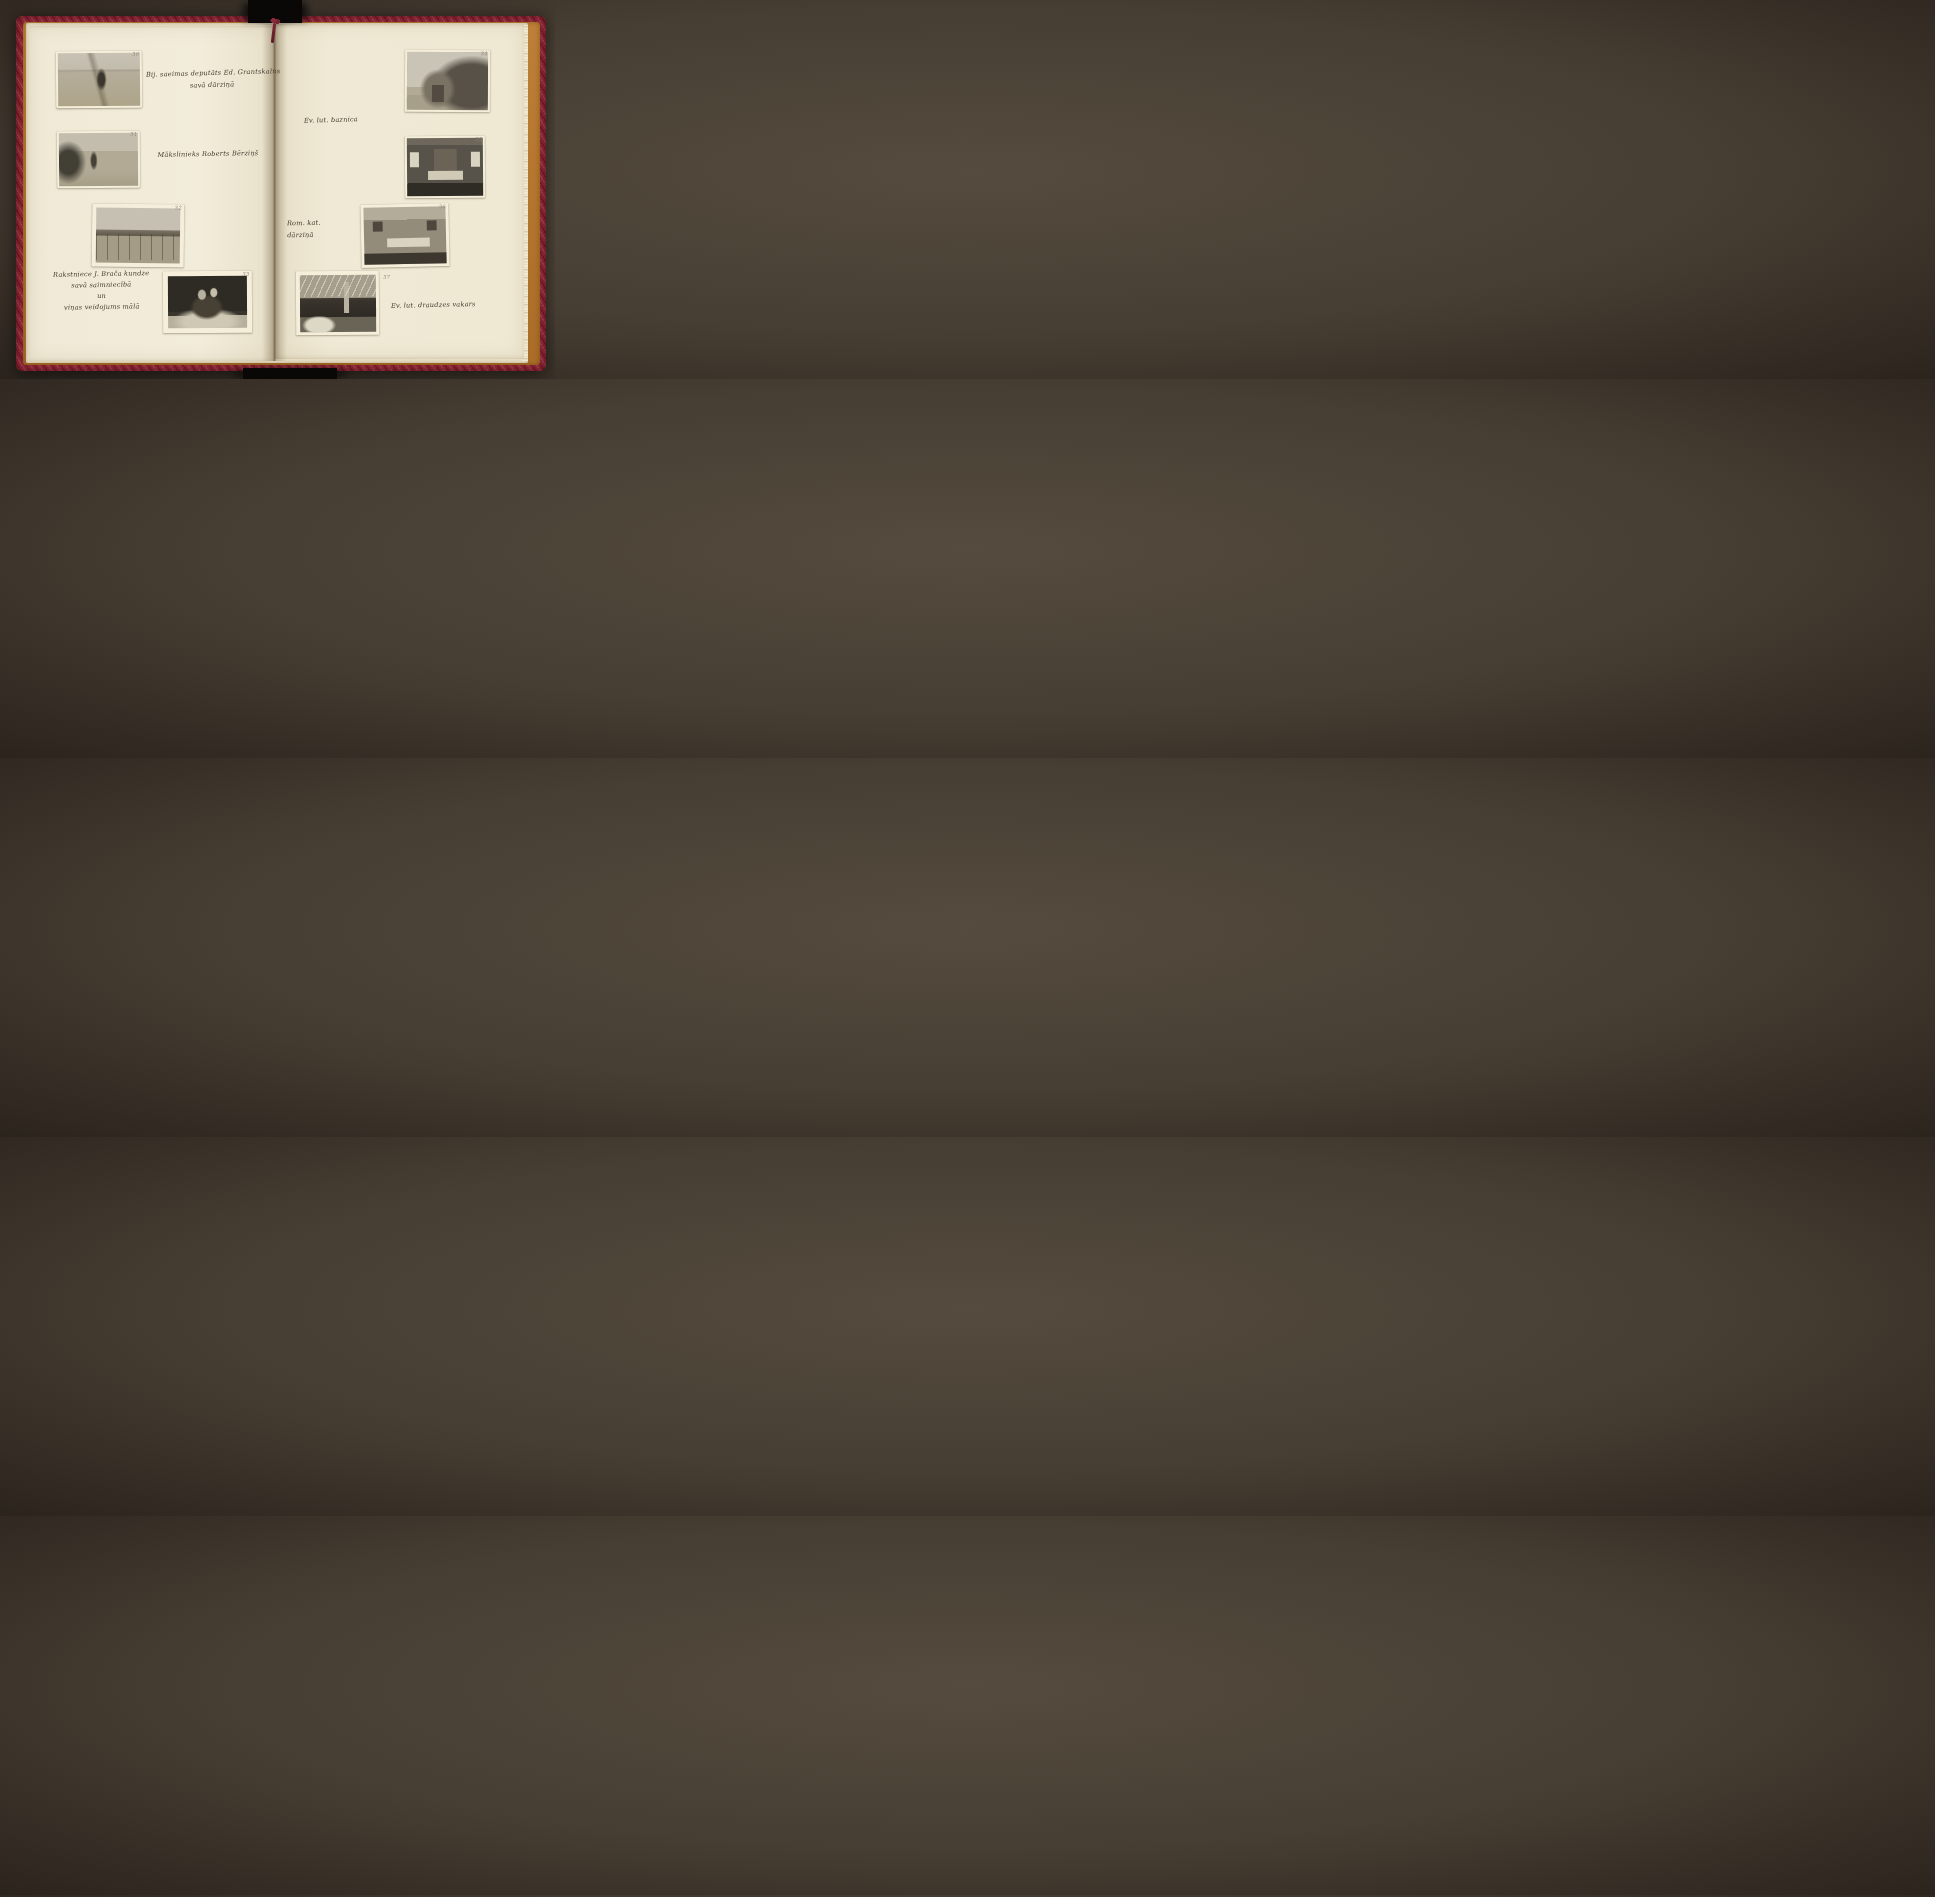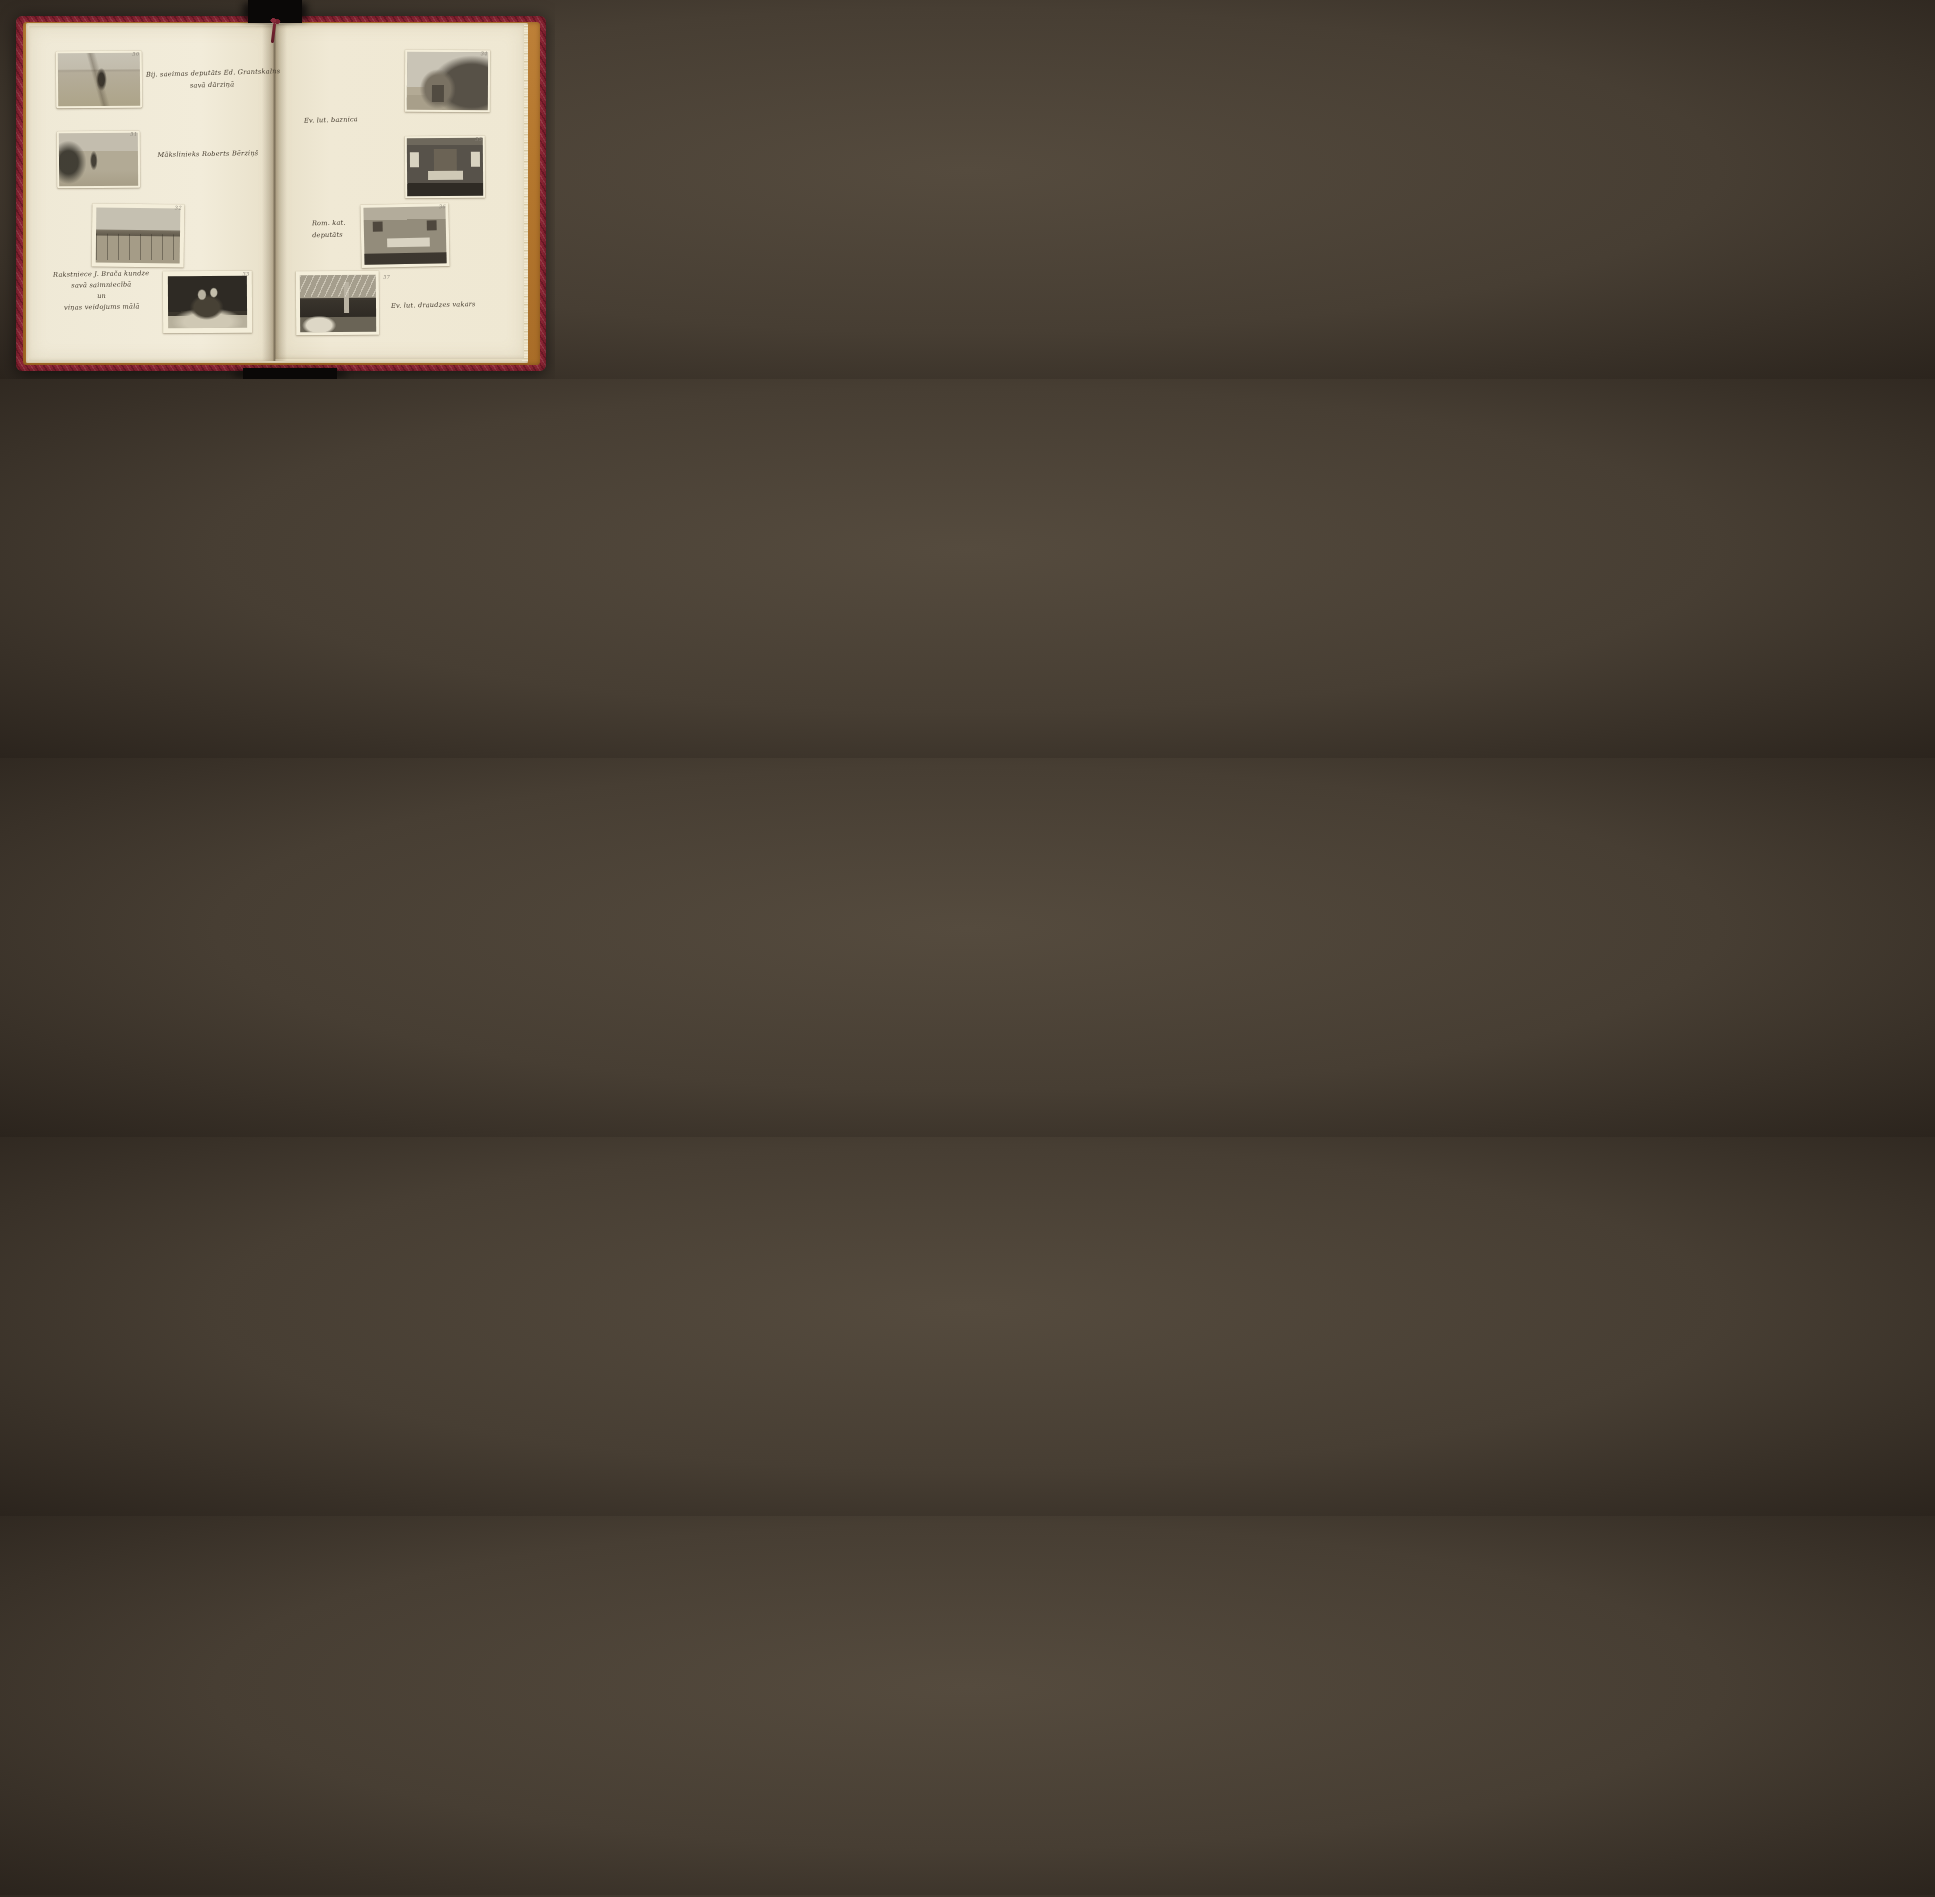--- a/index.html
+++ b/index.html
@@ -125,21 +125,21 @@
     linear-gradient(180deg,#a59e8d 0 44%,#7d7668 44% 72%,#6a6456 72% 100%);}
 
   
   .cap{position:absolute;z-index:6;color:#463d30;
     font:italic 6.6px/11.6px "DejaVu Serif",serif;letter-spacing:0.2px;}
   .cap span{display:block;white-space:nowrap;}
   .cap-1{left:146px;top:68px;width:132px;text-align:center;transform:rotate(-1.6deg);}
   .cap-2{left:148px;top:149px;width:120px;text-align:center;transform:rotate(-1deg);}
   .cap-3{left:44px;top:269px;width:115px;text-align:center;transform:rotate(-1deg);line-height:11px;}
   .cap-4{left:304px;top:115px;transform:rotate(-1.6deg);}
-  .cap-5{left:312px;top:218px;line-height:11.6px;transform:rotate(-1deg);font-style:italic;}
+  .cap-5{left:287px;top:218px;line-height:11.6px;transform:rotate(-1deg);font-style:italic;}
   .cap-6{left:391px;top:300px;transform:rotate(-1.2deg);}
 </style>
 </head>
 <body>
 
 <div class="stage">
 
   <div class="cover"></div>
   <div class="leather"></div>
   <div class="page-edges"></div>
@@ -200,20 +200,20 @@
     <span>savā saimniecībā</span>
     <span>un</span>
     <span>viņas veidojums mālā</span>
   </div>
 
   <div class="cap cap-4">
     <span>Ev. lut. baznica</span>
   </div>
   <div class="cap cap-5">
     <span>Rom. kat.</span>
-    <span>deputāts</span>
+    <span>dārziņā</span>
   </div>
   <div class="cap cap-6">
     <span>Ev. lut. draudzes vakars</span>
   </div>
 
 </div>
 
 
 </body></html>

